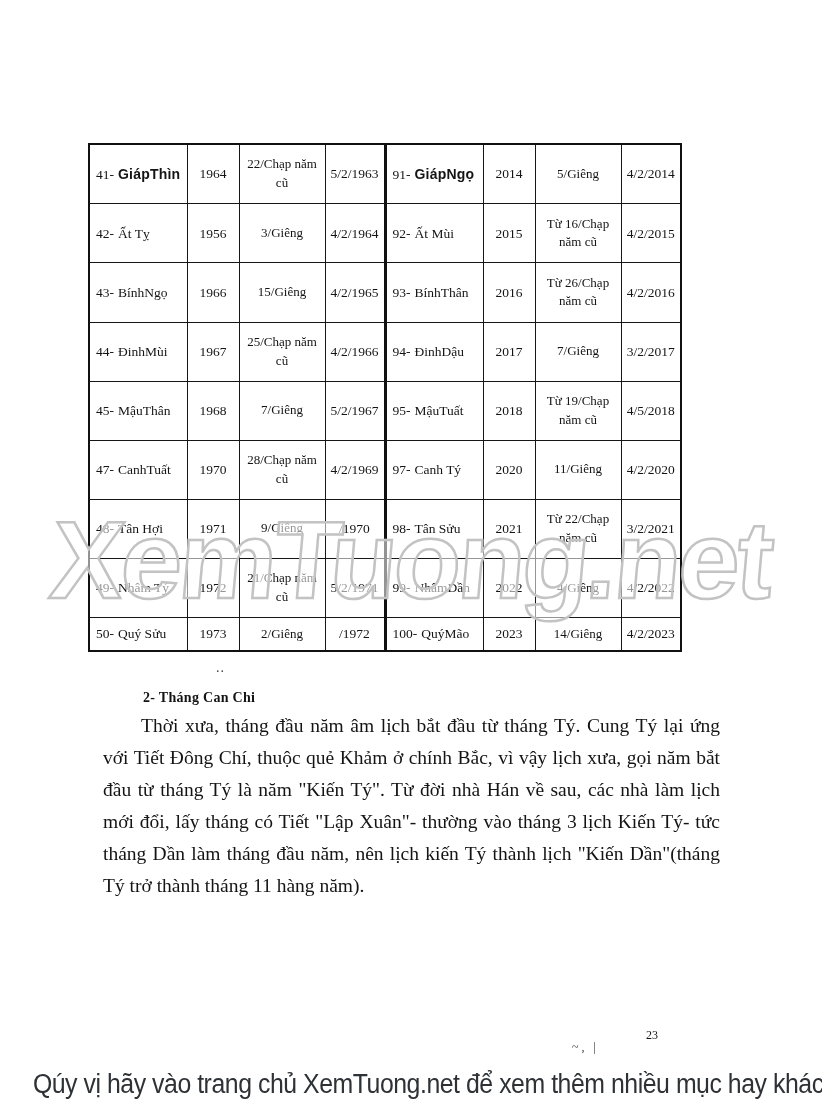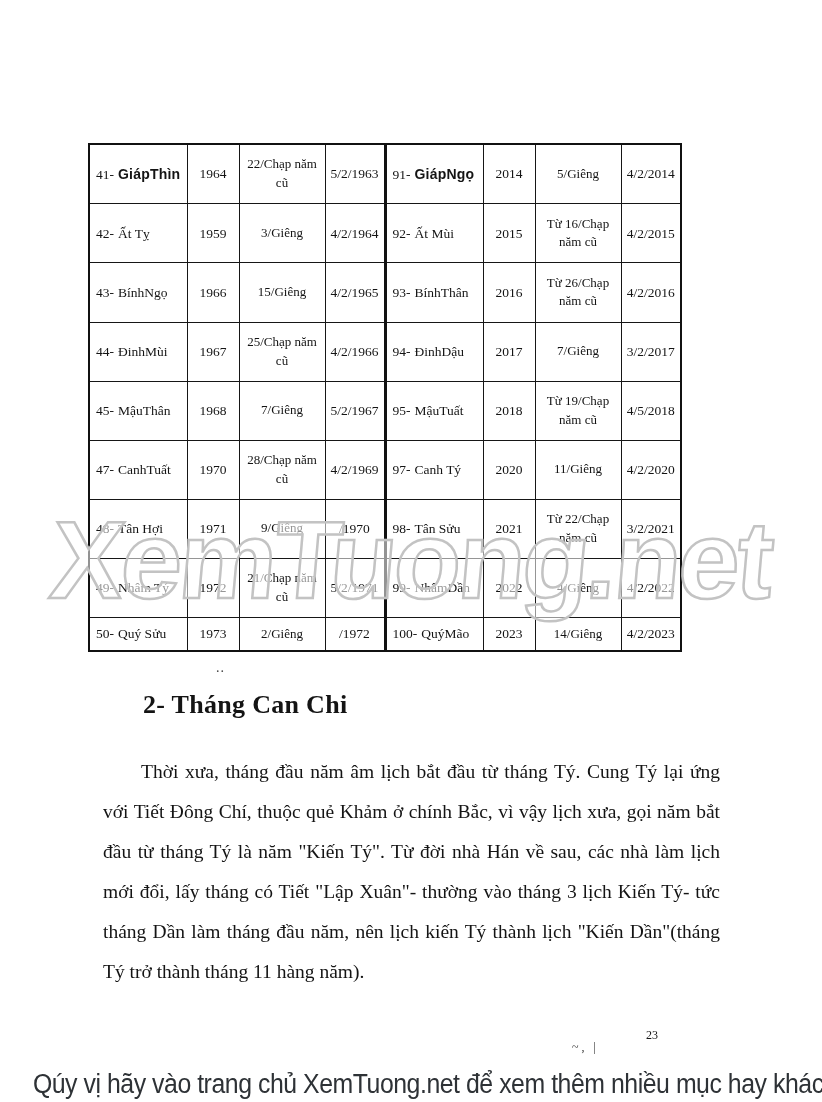--- a/index.html
+++ b/index.html
@@ -62,27 +62,27 @@
     z-index:5;
     pointer-events:none;
   }
 
   
   .section{
     position:absolute;left:103px;top:690px;width:617px;
   }
   .section-heading{
     font-weight:700;
-    font-size:26px;
-    margin:0 0 32px 40px;
+    font-size:14px;
+    margin:0 0 4px 40px;
     letter-spacing:0.3px;
   }
   .para{
     font-size:19.5px;
-    line-height:40px;
+    line-height:32px;
     text-align:justify;
     text-indent:38px;
     margin:0 0 12px 0;
   }
 
   
   .mark-above-heading{
     position:absolute;left:216px;top:660px;
     font-size:14px;color:#444;letter-spacing:1px;
   }
@@ -131,21 +131,21 @@
           <td>1964</td>
           <td class="lunar">22/Chạp năm cũ</td>
           <td>5/2/1963</td>
           <td class="cell-name divider"><span class="cell-no">91-</span><span class="bold-name">GiápNgọ</span></td>
           <td>2014</td>
           <td class="lunar">5/Giêng</td>
           <td>4/2/2014</td>
         </tr>
         <tr>
           <td class="cell-name"><span class="cell-no">42-</span><span>Ất Tỵ</span></td>
-          <td>1959</td>
+          <td>1956</td>
           <td class="lunar">3/Giêng</td>
           <td>4/2/1964</td>
           <td class="cell-name divider"><span class="cell-no">92-</span><span>Ất Mùi</span></td>
           <td>2015</td>
           <td class="lunar">Từ 16/Chạp năm cũ</td>
           <td>4/2/2015</td>
         </tr>
         <tr>
           <td class="cell-name"><span class="cell-no">43-</span><span>BínhNgọ</span></td>
           <td>1966</td>

